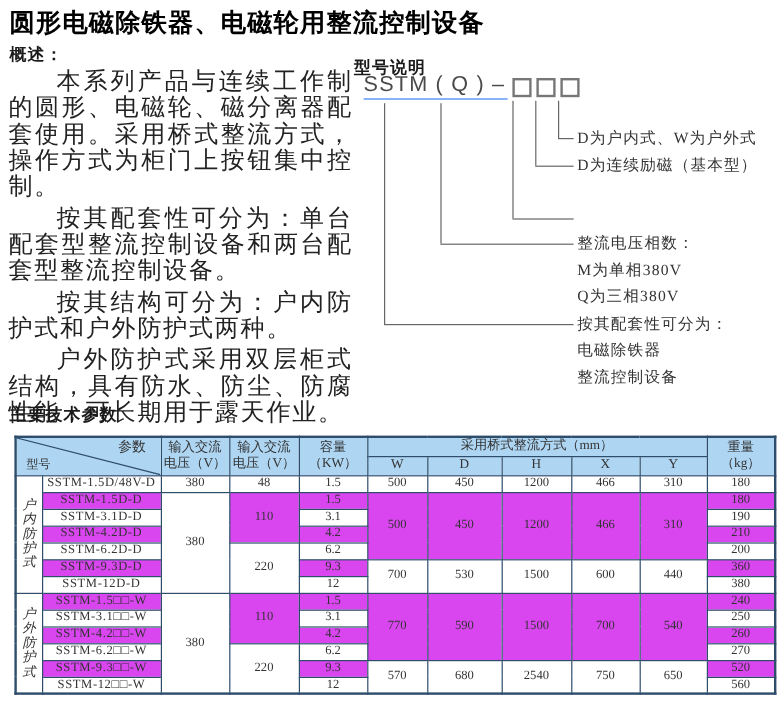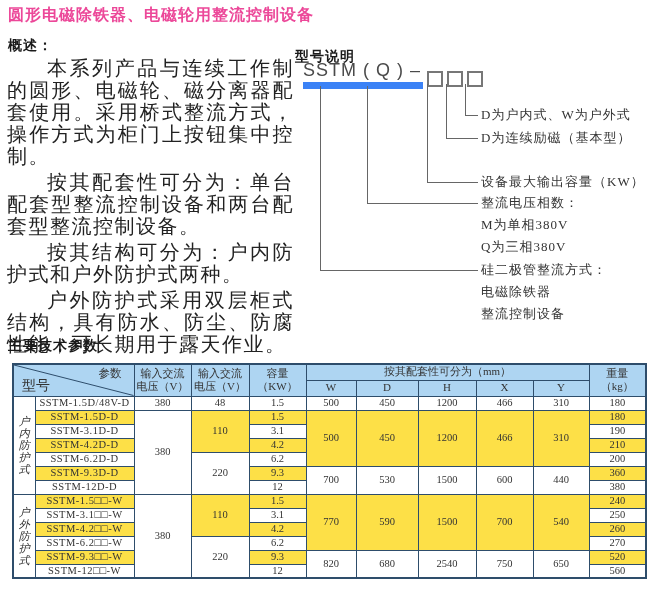--- a/index.html
+++ b/index.html
@@ -1,60 +1,60 @@
 <!DOCTYPE html>
 <html><head>
 <meta charset="utf-8">
 <style>
   html,body { margin:0; padding:0; background:#fff; }
   .page { position:relative; width:653px; height:591px; background:#ffffff;
           font-family:"Liberation Serif", serif; overflow:hidden; }
 
   .title { position:absolute; left:8px; top:5px;
            font-family:"Liberation Sans", sans-serif; font-weight:bold;
-           font-size:16px; color:#ec4899; letter-spacing:1px; }
+           font-size:21px; color:#000000; letter-spacing:1px; }
 
   .sec-h { position:absolute; font-family:"Liberation Sans", sans-serif;
            font-weight:bold; font-size:14px; color:#1a1a1a; letter-spacing:1px; }
   .ov-h    { left:8px;   top:37px; }
   .model-h { left:295px; top:48px; }
   .tbl-h   { left:8px;   top:337px; }
 
   .ov-text { position:absolute; left:7px; top:57px; width:287px;
              font-size:20px; line-height:22px; text-align:justify; color:#222; }
   .ov-text p { margin:0 0 4px 0; text-indent:2em; letter-spacing:1.5px; }
 
   .code-row { position:absolute; left:303px; top:60px; display:flex; align-items:flex-end; }
   .code { font-family:"Liberation Sans", sans-serif; font-size:18px; color:#4a4a4a;
-          letter-spacing:1px; border-bottom:7px solid #3b82f6; padding:0 2px 1px 0; }
+          letter-spacing:1px; border-bottom:1px solid #3b82f6; padding:0 2px 1px 0; }
   .mbox { width:12px; height:12px; border:2px solid #777; margin:0 0 2px 4px; background:#fff; }
 
   .vl { position:absolute; width:1px; background:#666; }
   .hl { position:absolute; height:1px; background:#666; }
   .dlabel { position:absolute; left:481px; font-size:13px; color:#333;
             letter-spacing:1px; white-space:nowrap; line-height:16px;font-family:Liberation Serif, serif; }
 
   table.specs { position:absolute; left:12px; top:363px; width:633px;
                 border-collapse:collapse; table-layout:fixed;
                 font-size:10.5px; color:#333; border:2px solid #2e4d6b; }
   .specs th, .specs td { border:1px solid #2e4d6b; text-align:center;
                          vertical-align:middle; padding:0; overflow:hidden; line-height:1.1; }
   .specs thead th { background:#aed5f2; font-weight:normal; font-size:11px; line-height:1.25; }
   .specs thead tr { height:16px; }
   .specs tbody tr { height:14px; }
   .pre  { white-space:pre-line; }
-  .blue { background:#fde047;margin-left:28px; }
+  .blue { background:#d946ef;margin-left:28px; }
   .vlabel { font-style:italic; font-size:11px; line-height:15px;
             word-break:break-all; padding:0 5px; letter-spacing:0; }
   .model { letter-spacing:0.5px; }
   .corner { position:relative; }
   .corner svg { position:absolute; left:0; top:0; width:100%; height:100%; display:block; }
   .corner line { stroke:#2e4d6b; stroke-width:1; vector-effect:non-scaling-stroke; }
   .c-top { position:absolute; top:1px; right:12px; font-size:11.5px; }
-  .c-bot { position:absolute; bottom:1px; left:8px;  font-size:14px; }
+  .c-bot { position:absolute; bottom:1px; left:8px;  font-size:10px; }
 </style>
 </head>
 <body>
 
 <div class="page">
 
   <div class="title">圆形电磁除铁器、电磁轮用整流控制设备</div>
 
   <div class="sec-h ov-h">概述：</div>
   <div class="ov-text">
@@ -79,25 +79,24 @@
   <div class="vl" style="left:446px; top:84px; height:54px;"></div>
   <div class="vl" style="left:465px; top:84px; height:31px;"></div>
   <div class="hl" style="left:465px; top:115px; width:13px;"></div>
   <div class="hl" style="left:446px; top:138px; width:32px;"></div>
   <div class="hl" style="left:427px; top:182px; width:51px;"></div>
   <div class="hl" style="left:367px; top:203px; width:111px;"></div>
   <div class="hl" style="left:320px; top:270px; width:158px;"></div>
 
   <div class="dlabel" style="top:107px">D为户内式、W为户外式</div>
   <div class="dlabel" style="top:130px">D为连续励磁（基本型）</div>
-  <div class="dlabel" style="top:174px">设备最大输出容量（KW）</div>
   <div class="dlabel" style="top:195px">整流电压相数：</div>
   <div class="dlabel" style="top:217px">M为单相380V</div>
   <div class="dlabel" style="top:239px">Q为三相380V</div>
-  <div class="dlabel" style="top:262px">硅二极管整流方式：</div>
+  <div class="dlabel" style="top:262px">按其配套性可分为：</div>
   <div class="dlabel" style="top:284px">电磁除铁器</div>
   <div class="dlabel" style="top:306px">整流控制设备</div>
 
   <div class="sec-h tbl-h">主要技术参数</div>
 
   <table class="specs">
     <colgroup>
       <col style="width:22px">
         <col style="width:99px">
         <col style="width:57px">
@@ -118,21 +117,21 @@
             </svg>
           <span class="c-top">参数</span>
           <span class="c-bot">型号</span>
         </th>
         <th rowspan="2" class="pre">输入交流
 电压（V）</th>
         <th rowspan="2" class="pre">输入交流
 电压（V）</th>
         <th rowspan="2" class="pre">容量
 （KW）</th>
-        <th colspan="5">按其配套性可分为（mm）</th>
+        <th colspan="5">采用桥式整流方式（mm）</th>
         <th rowspan="2" class="pre">重量
 （kg）</th>
       </tr>
       <tr>
         <th>W</th>
         <th>D</th>
         <th>H</th>
         <th>X</th>
         <th>Y</th>
       </tr>
@@ -221,21 +220,21 @@
       </tr>
       <tr>
         <td class="model">SSTM-6.2□□-W</td>
         <td rowspan="3">220</td>
         <td>6.2</td>
         <td>270</td>
       </tr>
       <tr>
         <td class="model blue">SSTM-9.3□□-W</td>
         <td class="blue">9.3</td>
-        <td rowspan="2">820</td>
+        <td rowspan="2">570</td>
         <td rowspan="2">680</td>
         <td rowspan="2">2540</td>
         <td rowspan="2">750</td>
         <td rowspan="2">650</td>
         <td class="blue">520</td>
       </tr>
       <tr>
         <td class="model">SSTM-12□□-W</td>
         <td>12</td>
         <td>560</td>

